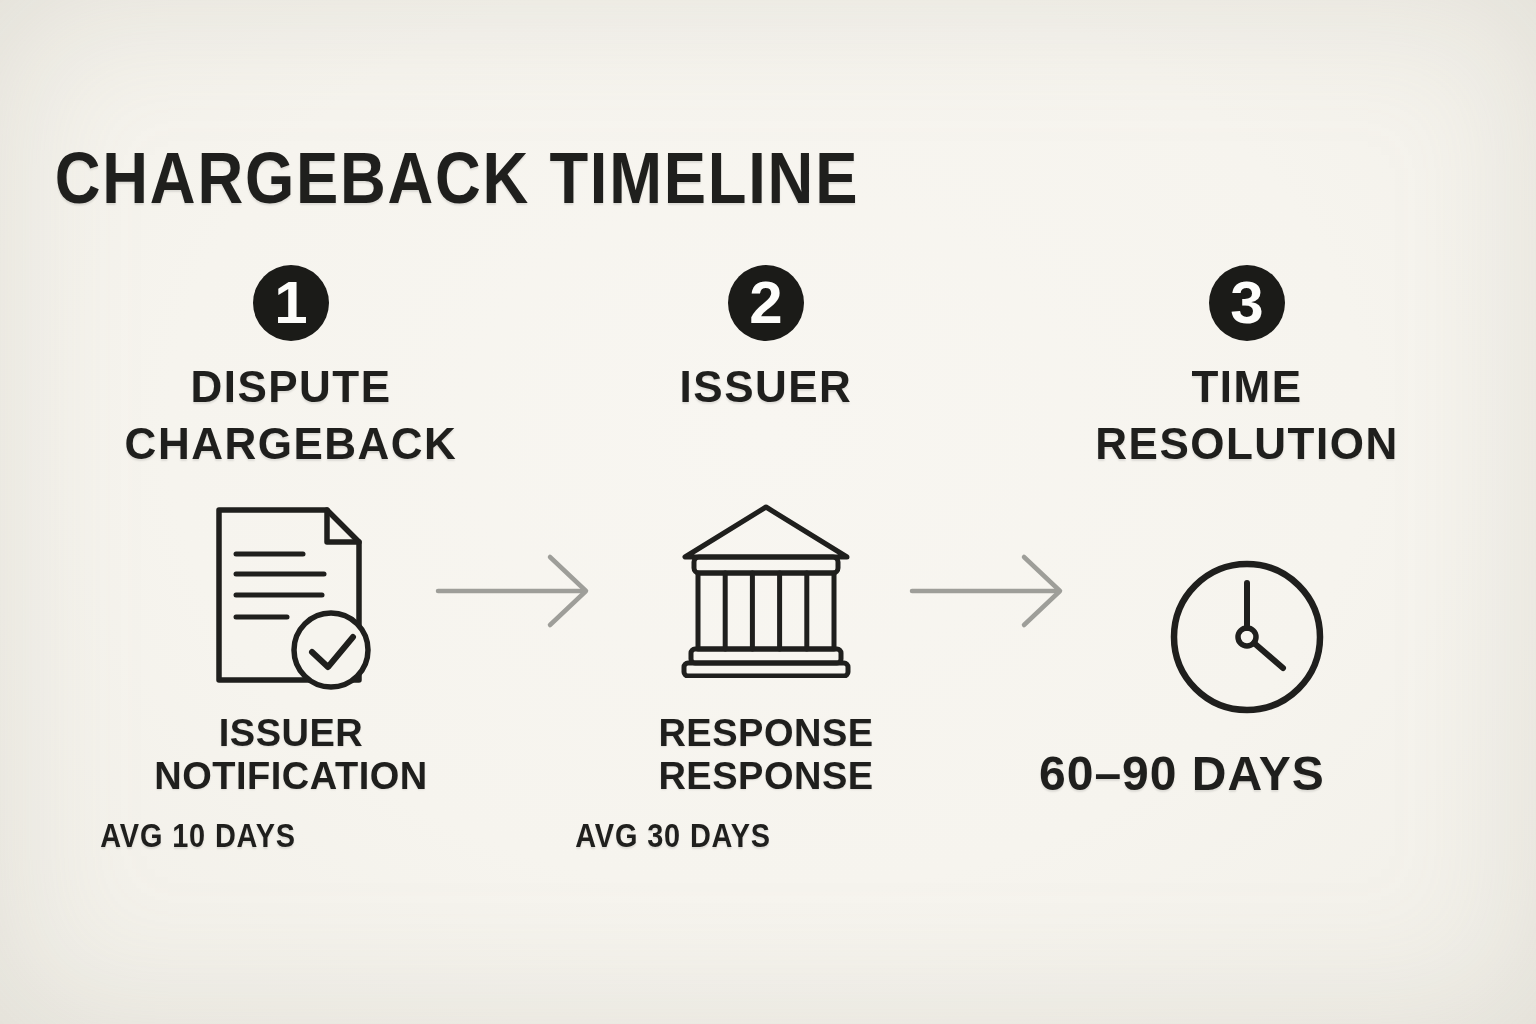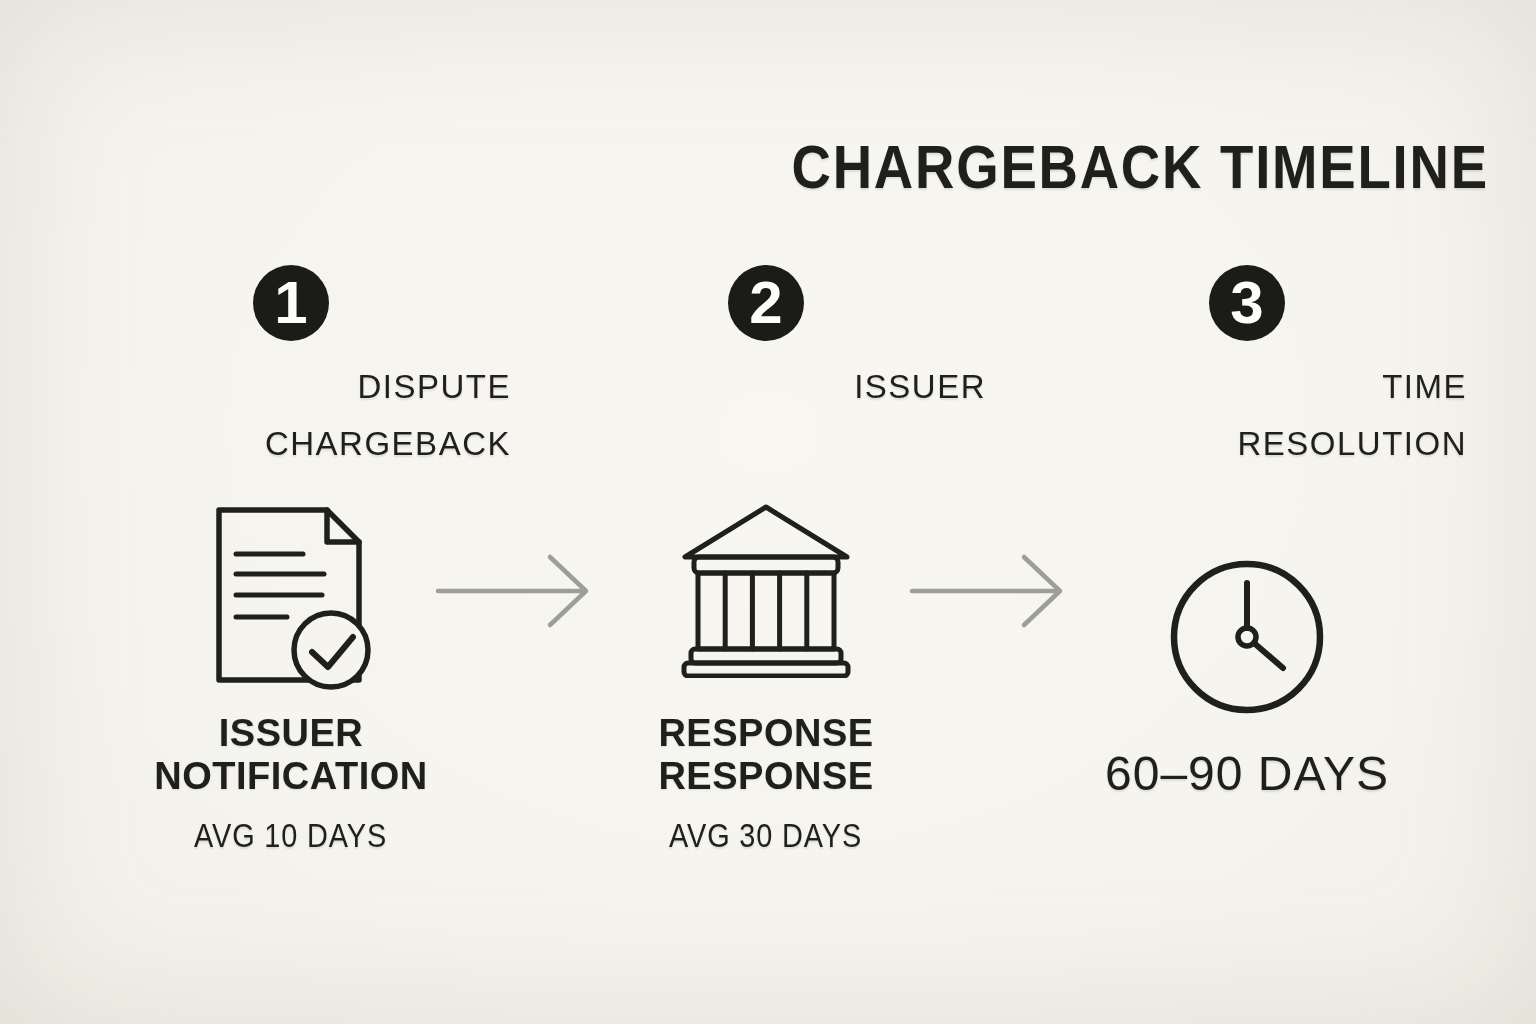--- a/index.html
+++ b/index.html
@@ -9,53 +9,53 @@
     overflow:hidden;
   }
   .page{
     position:relative;width:1536px;height:1024px;
     background:radial-gradient(ellipse at 50% 42%, #f8f6f1 0%, #f6f4ee 55%, #f1efe8 100%);
     box-shadow:inset 0 0 140px rgba(170,165,148,0.22);
     color:#1f1f1d;
   }
   .title{
     position:absolute;top:94px;left:0;width:100%;
-    text-align:right;font-weight:bold;font-size:62px;line-height:1;
+    text-align:left;font-weight:bold;font-size:72px;line-height:1;
     letter-spacing:2px;white-space:nowrap;
     text-shadow:0 2px 2px rgba(0,0,0,0.10);
   }
   .squeeze{display:inline-block;transform:scaleX(0.88);transform-origin:50% 50%;}
   .step{position:absolute;top:0;width:440px;height:1024px;}
   .step-1{left:71px;}
   .step-2{left:546px;}
   .step-3{left:1027px;}
   .badge{
     position:absolute;top:265px;left:50%;transform:translateX(-50%);
     width:76px;height:76px;border-radius:50%;
     background:#1b1b18;color:#fdfdfb;
     display:flex;align-items:center;justify-content:center;
     font-weight:bold;font-size:60px;line-height:1;
   }
   .heading{
     position:absolute;top:358px;left:0;width:100%;
-    text-align:right;font-weight:normal;font-size:33px;line-height:57px;
+    text-align:center;font-weight:bold;font-size:44px;line-height:57px;
     letter-spacing:1.5px;text-shadow:0 2px 2px rgba(0,0,0,0.10);
   }
   .icon-wrap{position:absolute;left:50%;transform:translateX(-50%);}
   .icon-doc{top:502px;}
   .icon-bank{top:503px;}
   .icon-clock{top:558px;}
   .sublabel{
     position:absolute;top:712px;left:0;width:100%;
     text-align:center;font-weight:bold;font-size:38px;line-height:43px;
     letter-spacing:0.5px;text-shadow:0 1px 2px rgba(0,0,0,0.10);
   }
   .duration{
-    position:absolute;left:0;width:100%;
-    text-align:center;font-weight:normal;white-space:nowrap;
+    position:absolute;left:12px;width:100%;
+    font-weight:bold;white-space:nowrap;
     text-shadow:0 2px 2px rgba(0,0,0,0.10);
   }
   .duration-avg{top:816px;font-size:34px;letter-spacing:1px;}
   .duration-avg .squeeze{transform:scaleX(0.85);}
   .duration-total{top:746px;font-size:48px;letter-spacing:1px;}
   .arrow{position:absolute;top:541px;width:170px;height:100px;}
   .arrow-1{left:432px;}
   .arrow-2{left:906px;}
   svg{display:block;}
 </style>

